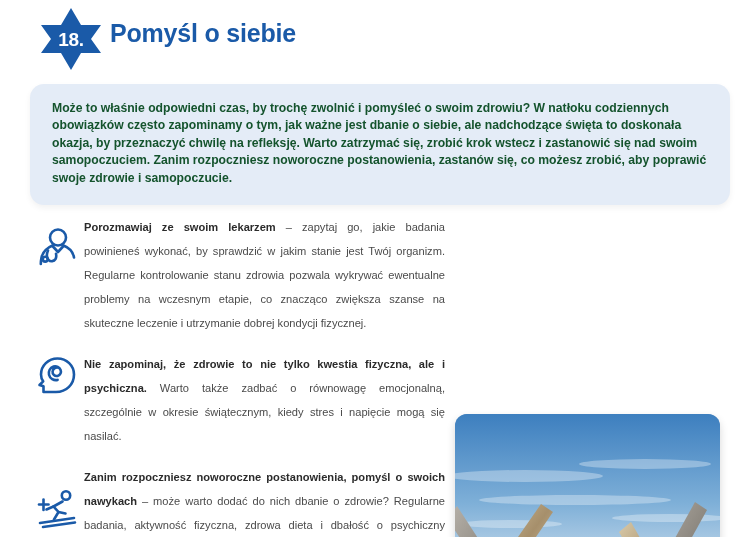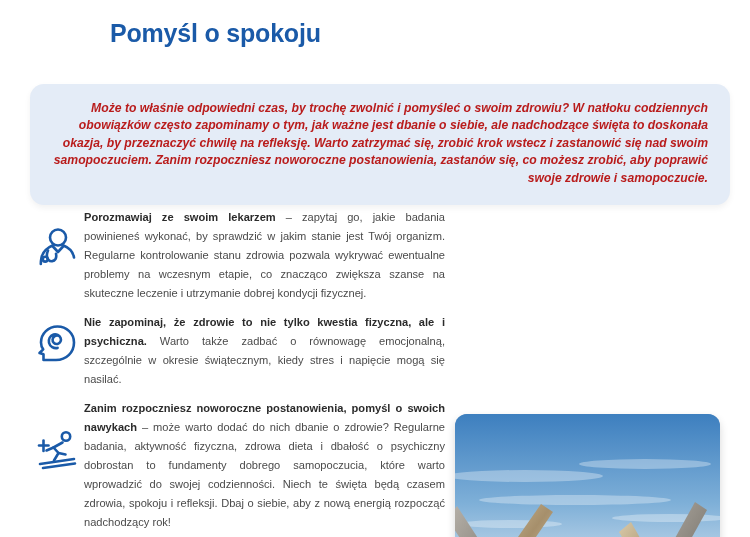--- a/index.html
+++ b/index.html
@@ -71,23 +71,22 @@
     padding: 16px 22px 18px 22px;
     background: #e4ecf7;
     border-radius: 14px;
     box-shadow: 0 3px 6px rgba(0,0,0,0.055);
   }
 
   .info-text {
     font-size: 12.2px;
     line-height: 17.4px;
     font-weight: bold;
-    color: #b91c1c;
-    text-align: right;
-    font-style: italic;
+    color: #14532d;
+    text-align: left;
   }
 
   
   .content {
     position: absolute;
     left: 0;
     top: 206px;
     width: 750px;
     height: 300px;
   }
@@ -113,24 +112,24 @@
     align-items: center;
     justify-content: center;
     color: #1a5aa8;
   }
 
   .item-icon svg { display: block; }
 
   .item-body {
     flex: 1 1 auto;
     font-size: 11.1px;
-    line-height: 19px;
+    line-height: 24px;
     color: #4a4a4a;
     text-align: justify;
-    padding-top: 2px;
+    padding-top: 9px;
   }
 
   .item-body b { color: #2b2b2b; font-weight: bold; }
 
   
   .item--doctor .item-icon  { align-self: flex-start; margin-top: 16px; }
   .item--mind .item-icon    { align-self: flex-start; margin-top: 6px; }
   .item--ski .item-icon     { align-self: flex-start; margin-top: 26px; }
 
   .item--doctor { margin-bottom: 8px; }
@@ -151,22 +150,28 @@
 
   .photo svg { display: block; width: 265px; height: 293px; }
 </style>
 </head>
 <body>
 
 <div class="page">
 
   <div class="header">
 
-
-    <div class="page-title">Pomyśl o spokoju</div>
+    <div class="star-badge">
+      <svg viewBox="0 0 66 62" xmlns="http://www.w3.org/2000/svg">
+        <polygon points="33,0 43,17 63,17 53,31 63,45 43,45 33,62 23,45 3,45 13,31 3,17 23,17" fill="#1a5aa8"></polygon>
+      </svg>
+      <div class="star-number">18.</div>
+    </div>
+
+    <div class="page-title">Pomyśl o siebie</div>
   </div>
 
   <div class="info-box">
     <div class="info-text">Może to właśnie odpowiedni czas, by trochę zwolnić i pomyśleć o swoim zdrowiu? W natłoku codziennych obowiązków często zapominamy o tym, jak ważne jest dbanie o siebie, ale nadchodzące święta to doskonała okazja, by przeznaczyć chwilę na refleksję. Warto zatrzymać się, zrobić krok wstecz i zastanowić się nad swoim samopoczuciem. Zanim rozpoczniesz noworoczne postanowienia, zastanów się, co możesz zrobić, aby poprawić swoje zdrowie i samopoczucie.</div>
   </div>
 
   <div class="content">
 
     <div class="text-col">
 

